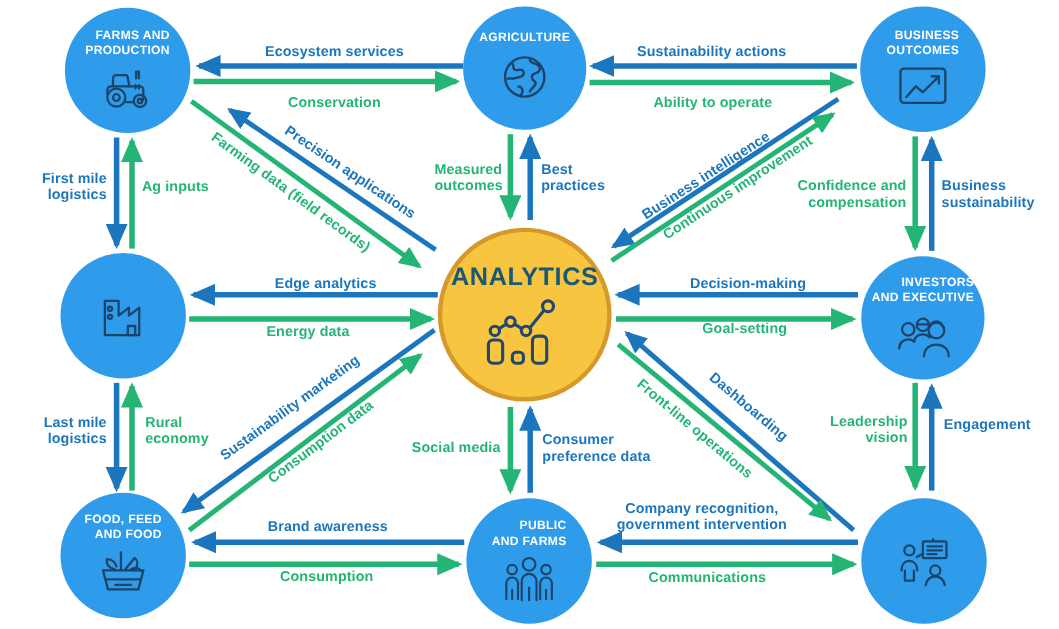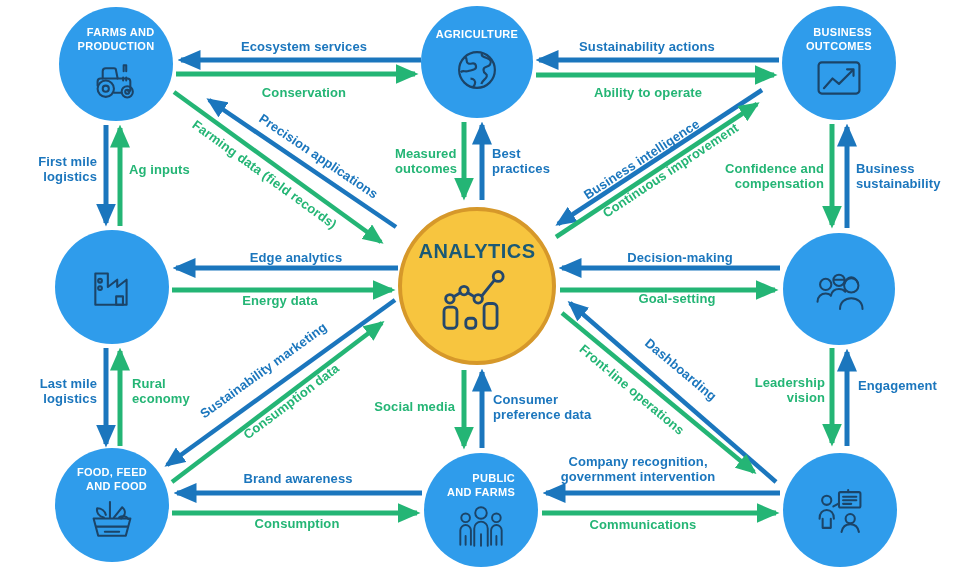--- a/index.html
+++ b/index.html
@@ -11,21 +11,21 @@
   .edge-label{font-size:13px;font-weight:bold;letter-spacing:0.1px;}
   .edge-label.blue{fill:var(--arrow-blue);}
   .edge-label.green{fill:var(--arrow-green);}
   .node{
     position:absolute;border-radius:50%;background:var(--node-blue);
     display:flex;flex-direction:column;align-items:center;justify-content:center;
     text-align:right;box-sizing:border-box;gap:3px;
   }
   .node-label{color:#ffffff;font-weight:bold;font-size:11px;line-height:1.25;letter-spacing:0.3px;}
   .node.hub{background:var(--hub-fill);border:4px solid var(--hub-border);}
-  .node.hub .node-label{color:var(--hub-text);font-size:20px;letter-spacing:0.5px;}
+  .node.hub .node-label{color:var(--hub-text);font-size:23px;letter-spacing:0.5px;}
   .node-icon{display:block;line-height:0;}
 </style>
 </head>
 <body>
 
 <div class="stage" style="--node-blue: #2f9ceb; --hub-fill: #f7c53f; --hub-border: #d6982a; --hub-text: #1a5976; --arrow-blue: #1b76bd; --arrow-green: #24b575;">
   <svg id="arrows" width="963" height="572" viewBox="0 0 963 572">
     <defs>
         <marker id="head-blue" markerWidth="4.6" markerHeight="4" refX="3.9" refY="2" orient="auto" markerUnits="strokeWidth">
           <path d="M0,0 L4.6,2 L0,4 Z" fill="#1b76bd"></path>
@@ -166,20 +166,24 @@
               <circle cx="33" cy="27" r="3.6"></circle>
               <circle cx="50" cy="8" r="4.2"></circle>
               <path d="M12.2 25.2l5.6-3.4M24.2 21.8l5.6 3.4M36 24.6L46.8 11.2"></path>
               <rect x="4" y="34" width="11" height="18" rx="3.5"></rect>
               <rect x="22.5" y="43.5" width="8.5" height="8.5" rx="3"></rect>
               <rect x="38" y="31" width="11" height="21" rx="3.5"></rect>
             </g>
           </svg></span>
       </div>
       <div class="node" style="left: 783px; top: 233px; width: 112px; height: 112px;">
+        <div class="node-label">
+          <div>INVESTORS</div>
+          <div>AND EXECUTIVE</div>
+        </div>
         <span class="node-icon"><svg viewBox="0 0 52 44" width="54" height="45">
             <g fill="none" stroke="#1b4468" stroke-width="2" stroke-linecap="round" stroke-linejoin="round">
               <circle cx="13" cy="17" r="5.5"></circle>
               <path d="M5 34c0-5 3.5-8 8-8 2 0 3.8.6 5.2 1.7"></path>
               <circle cx="26" cy="13" r="5.5"></circle>
               <path d="M21 12.5h10"></path>
               <path d="M18 28c1-4 4-6.5 8-6.5 2.5 0 4.7 1 6.2 2.7"></path>
               <circle cx="38" cy="18" r="7"></circle>
               <path d="M31.5 16c1.5-4 4-6 6.5-6s5 2 6.5 6"></path>
               <path d="M27 41c0-6.5 5-10.5 11-10.5s11 4 11 10.5"></path>

